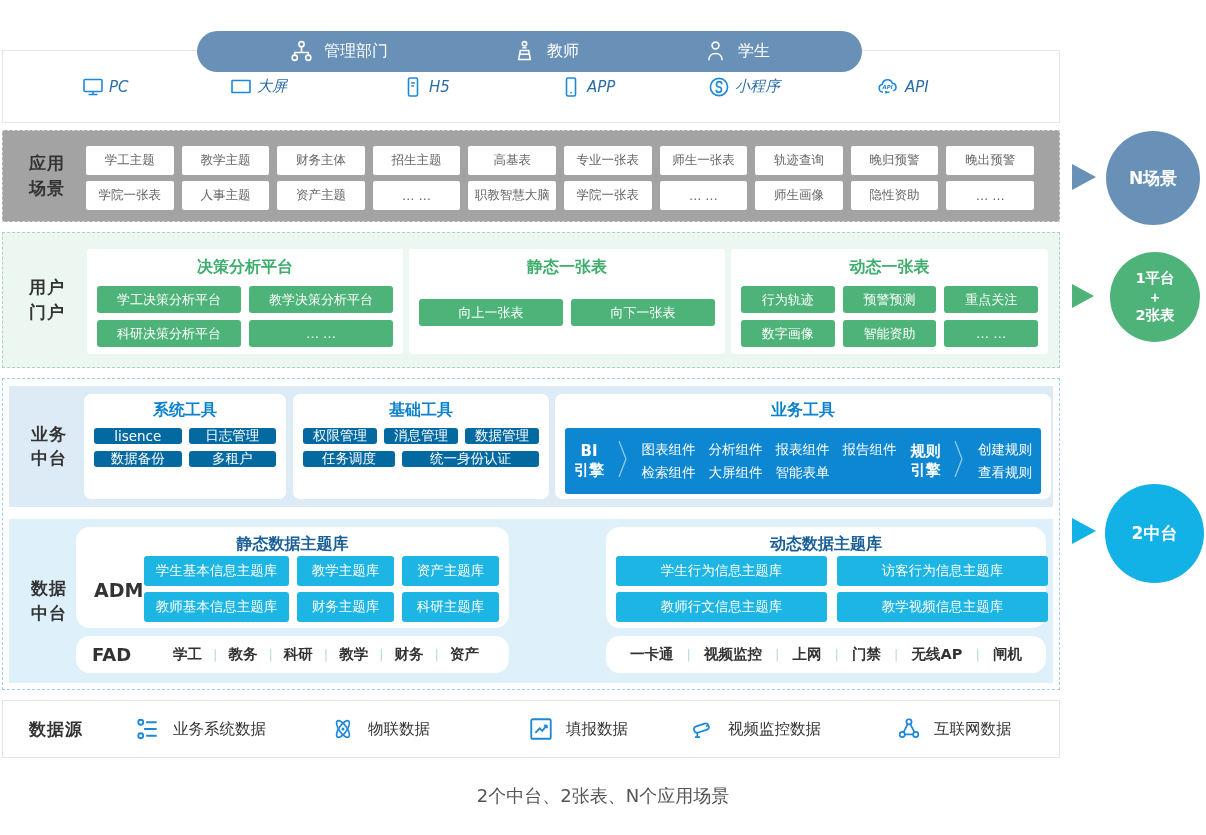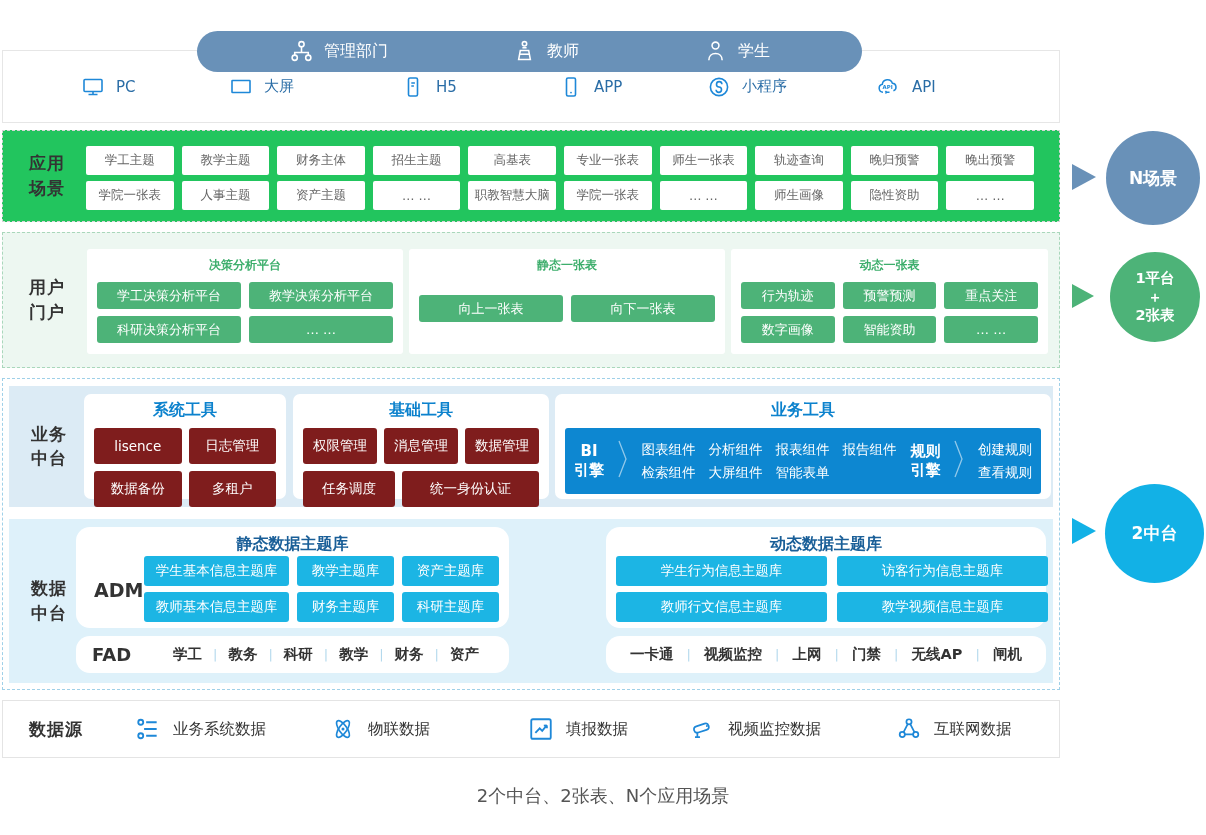--- a/index.html
+++ b/index.html
@@ -2,62 +2,62 @@
 <html><head>
 <meta charset="utf-8">
 <style>
   html,body{margin:0;padding:0;background:#fff;}
   .canvas{position:relative;width:1206px;height:835px;background:#fff;overflow:hidden;
           font-family:"DejaVu Sans","Liberation Sans",sans-serif;color:#333;}
   .abs{position:absolute;}
 
   
   .topbox{left:2px;top:50px;width:1056px;height:71px;border:1px solid #e6e6e6;background:#fff;}
-  .channel{position:absolute;top:50%;transform:translateY(-50%);display:flex;align-items:center;gap:11px;
-           color:#2a6da6;font-size:15px;}
+  .channel{position:absolute;top:50%;transform:translateY(-50%);display:flex;align-items:center;gap:4px;
+           color:#2a6da6;font-size:15px;font-style:italic;}
   .channel .cicon{color:#1e88d8;display:flex;}
   .pill{left:197px;top:31px;width:665px;height:41px;border-radius:21px;background:#6991b8;
         display:flex;align-items:center;justify-content:space-around;padding:0 30px;box-sizing:border-box;}
   .role{display:flex;align-items:center;gap:10px;color:#fff;font-size:16px;}
   .role .ricon{display:flex;color:#fff;}
 
   
   .side-label{position:absolute;left:26px;top:50%;transform:translateY(-50%);
               font-size:17px;font-weight:bold;color:#333;line-height:1.45;letter-spacing:1px;}
 
   
-  .scn-section{left:2px;top:130px;width:1056px;height:90px;border:1px dashed #d4d4d4;background:#22c55e;}
+  .scn-section{left:2px;top:130px;width:1056px;height:90px;border:1px dashed #d4d4d4;background:#a3a3a3;}
   .scn-grid{position:absolute;left:83px;top:15px;width:948px;display:grid;
             grid-template-columns:repeat(10,1fr);gap:6px 8px;}
   .scn-item{background:#fff;height:29px;display:flex;align-items:center;justify-content:center;
             font-size:12.5px;color:#666;border-radius:2px;white-space:nowrap;overflow:hidden;}
 
   
   .portal-section{left:2px;top:232px;width:1056px;height:134px;border:1px dashed #a9d7bb;background:#edf7f1;}
   .pbox{position:absolute;top:16px;height:105px;background:#fff;border-radius:3px;}
   .pbox1{left:84px;width:316px;} .pbox2{left:406px;width:316px;} .pbox3{left:728px;width:317px;}
-  .ptitle{text-align:center;color:#3dae6c;font-weight:bold;font-size:12px;margin-top:8px;}
+  .ptitle{text-align:center;color:#3dae6c;font-weight:bold;font-size:16px;margin-top:8px;}
   .pgrid{margin:8px 10px 0;display:grid;gap:7px 8px;}
   .pg2{grid-template-columns:1fr 1fr;} .pg3{grid-template-columns:1fr 1fr 1fr;}
   .pbox2 .pgrid{margin-top:21px;}
   .pbtn{background:#4db378;color:#fff;font-size:13px;height:27px;display:flex;align-items:center;
         justify-content:center;border-radius:3px;white-space:nowrap;}
 
   
   .mid-outer{left:2px;top:378px;width:1058px;height:312px;border:1px dashed #9fd0e8;background:#fff;box-sizing:border-box;}
   .biz-panel{position:absolute;left:6px;top:7px;width:1044px;height:121px;background:#dcebf5;}
   .data-panel{position:absolute;left:6px;top:140px;width:1044px;height:164px;background:#def1fa;}
 
   .bz-box{position:absolute;top:8px;height:105px;background:#fff;border-radius:7px;}
   .bz1{left:75px;width:202px;} .bz2{left:284px;width:256px;} .bz3{left:546px;width:496px;}
   .bz-title{text-align:center;color:#0c82cd;font-weight:bold;font-size:16px;margin-top:6px;}
   .bgrid{margin:7px 10px 0;display:grid;gap:7px;}
   .bg2{grid-template-columns:1fr 1fr;} .bg3{grid-template-columns:1fr 1fr 1fr;}
   .bg2b{grid-template-columns:92px 1fr;}
-  .bbtn{background:#7f1d1d;color:#fff;font-size:13.5px;height:36px;display:flex;align-items:center;
+  .bbtn{background:#0369a1;color:#fff;font-size:13.5px;height:16px;display:flex;align-items:center;
         justify-content:center;border-radius:3px;white-space:nowrap;}
   .engine{margin:7px 10px 0;background:#0d87d1;border-radius:3px;height:66px;display:flex;
           align-items:center;color:#fff;padding:0 9px;box-sizing:border-box;justify-content:space-between;}
   .eng-label{font-weight:bold;font-size:15px;text-align:center;line-height:1.3;white-space:nowrap;}
   .comp-col{display:flex;flex-direction:column;gap:5px;}
   .comp-row{display:flex;gap:13px;font-size:13.5px;white-space:nowrap;}
   .rules-col{display:flex;flex-direction:column;gap:5px;font-size:13.5px;text-align:center;white-space:nowrap;}
 
   .dt-box{position:absolute;background:#fff;border-radius:14px;}
   .dt-boxA{left:67px;top:8px;width:433px;height:101px;}

